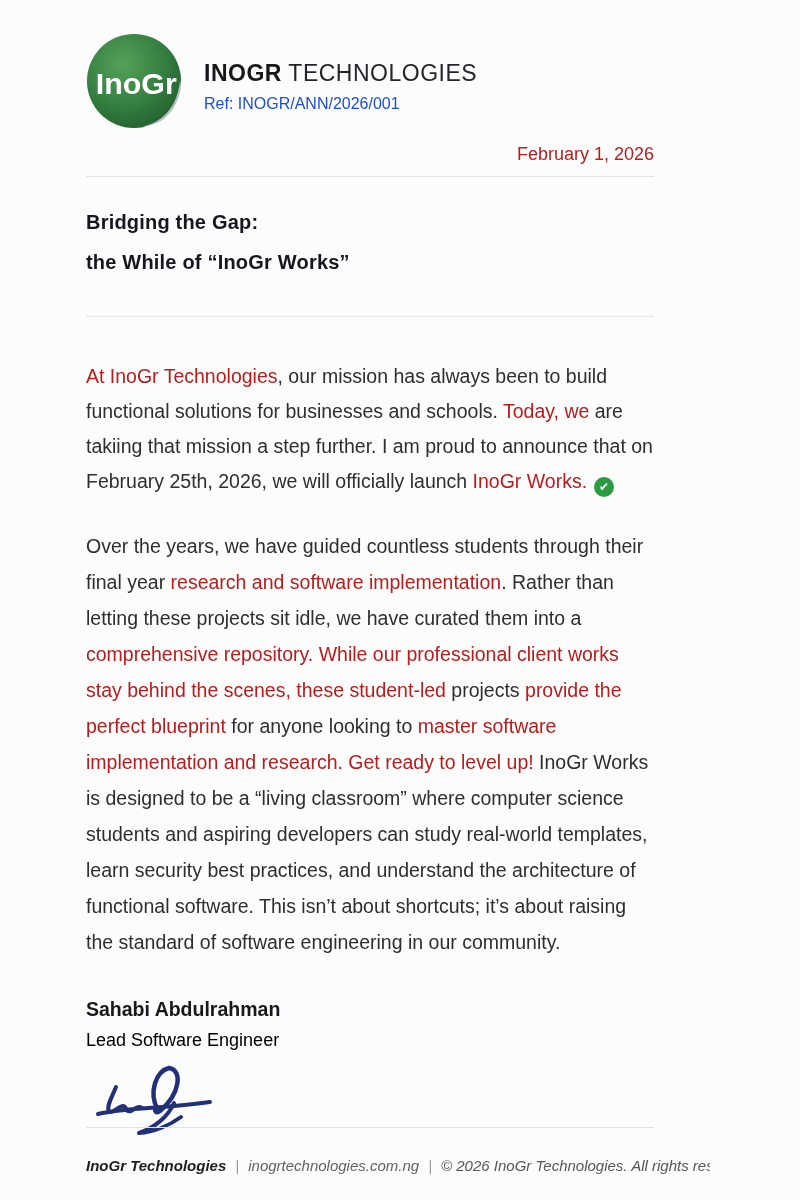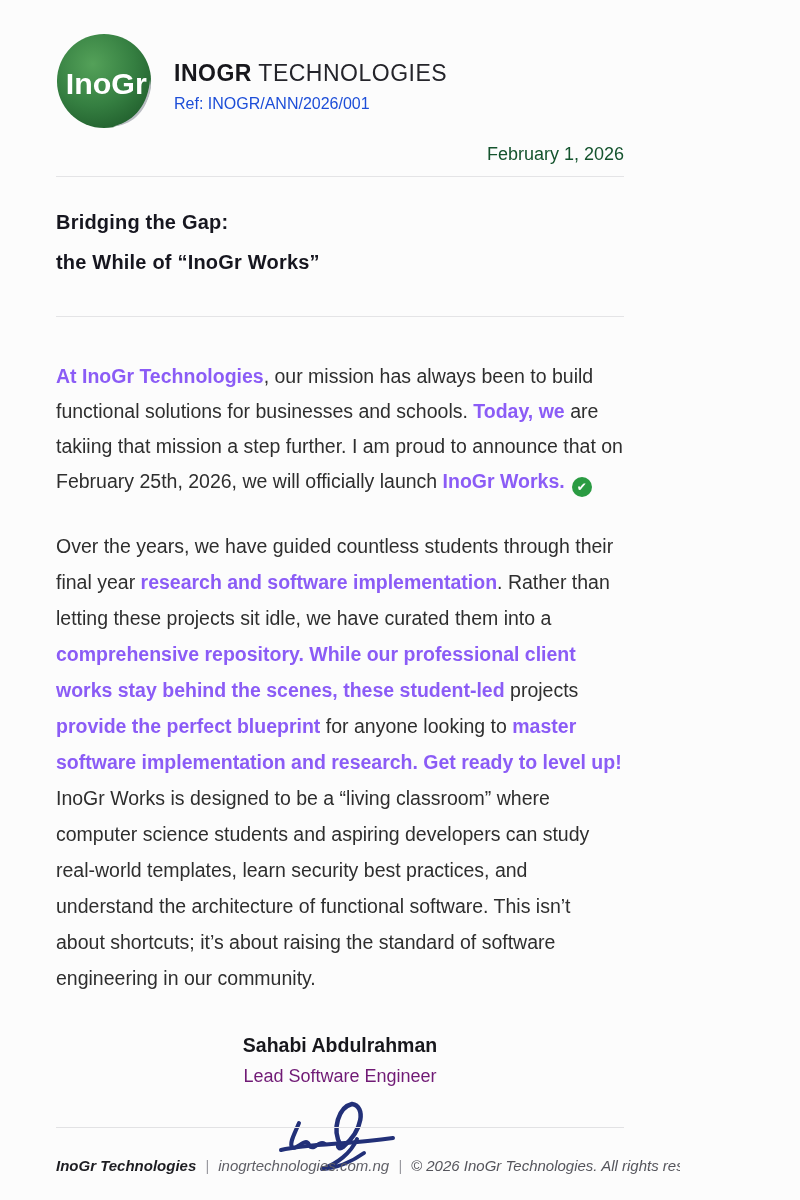--- a/index.html
+++ b/index.html
@@ -8,20 +8,21 @@
     background: #fcfcfc;
     font-family: "Liberation Sans", "DejaVu Sans", sans-serif;
   }
   .page {
     position: relative;
     width: 680px;
     height: 1200px;
     background: #fcfcfc;
     overflow: hidden;
     color: #2e2e2e;
+    margin-left: 30px;
   }
   .content {
     padding: 0 56px;
   }
   
   .header {
     display: flex;
     align-items: center;
     gap: 20px;
     padding-top: 32px;
@@ -37,21 +38,21 @@
   .wordmark .wm-bold { font-weight: 700; color: #17171c; }
   .ref-line {
     margin-top: 8px;
     font-size: 16px;
     color: #1d4ed8;
   }
   .date-line {
     margin-top: 10px;
     text-align: right;
     font-size: 18px;
-    color: #14532d;
+    color: #b91c1c;
   }
   .rule {
     border: none;
     border-top: 1px solid #e4e4e6;
     margin: 0;
   }
   .rule-1 { margin-top: 11px; }
   .rule-2 { margin-top: 34px; }
   
   .title {
@@ -63,46 +64,46 @@
     letter-spacing: 0.2px;
   }
   
   .para {
     font-size: 19.5px;
     color: #2e2e2e;
     text-align: left;
   }
   .para-1 { margin-top: 42px; line-height: 35px; }
   .para-2 { margin-top: 29px; line-height: 36px; }
-  .b { font-weight: 700; color: #8b5cf6; }
+  .b { font-weight: 400; color: #b91c1c; }
   .check-circle {
     display: inline-block;
     width: 20px;
     height: 20px;
     border-radius: 50%;
     background: #2a9b42;
     color: #ffffff;
     font-size: 12px;
     font-weight: 700;
     line-height: 20px;
     text-align: center;
     margin-left: 7px;
     vertical-align: -3px;
   }
   
-  .sig-block { margin-top: 38px; text-align: center; }
+  .sig-block { margin-top: 38px; }
   .sig-name {
     font-size: 19.5px;
     font-weight: 700;
     color: #17171c;
   }
   .sig-role {
     margin-top: 9px;
     font-size: 18px;
-    color: #701a75;
+    color: #000000;
   }
   .sig-image { margin-top: 10px; margin-left: 8px; }
   
   .footer {
     position: absolute;
     left: 56px;
     right: 56px;
     top: 1127px;
     border-top: 1px solid #e2e2e4;
     padding-top: 29px;

